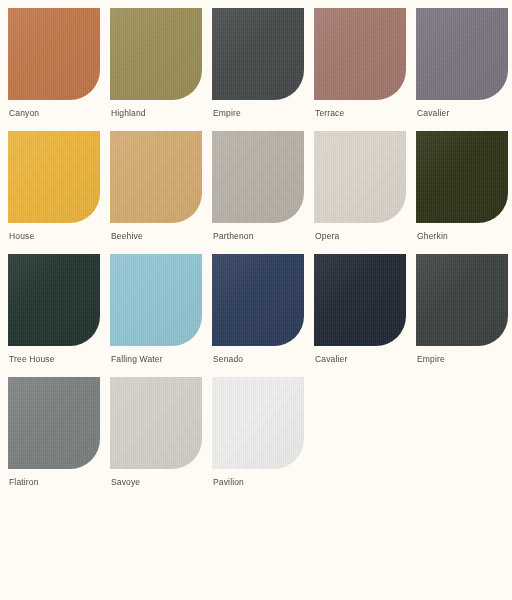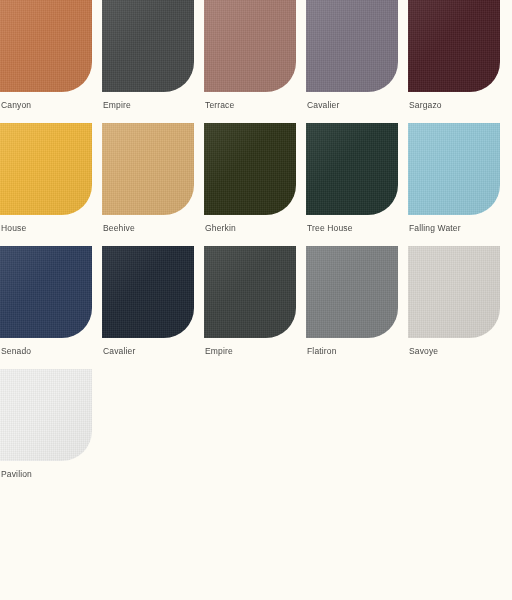--- a/index.html
+++ b/index.html
@@ -13,21 +13,21 @@
     background: #fdfbf4;
     font-family: "Liberation Sans", sans-serif;
     overflow: hidden;
   }
   #palette-sheet {
     position: relative;
     width: 512px;
     height: 460px;
     background: #fdfbf4;
     box-sizing: border-box;
-    padding: 0;
+    padding: 8px;
   }
   .swatch-grid {
     display: grid;
     grid-template-columns: repeat(5, 92px);
     grid-auto-rows: 123px;
     column-gap: 10px;
     row-gap: 0px;
     padding: 0;
     margin: 0;
   }
@@ -97,42 +97,50 @@
 </head>
 <body style="background: rgb(253, 251, 244);">
 
 <div id="palette-sheet" style="background: rgb(253, 251, 244);">
   <div class="swatch-grid">
       <div class="swatch-cell">
         <div class="swatch-chip" style="background-color: rgb(196, 119, 74);"></div>
         <div class="swatch-label">Canyon</div>
       </div>
       <div class="swatch-cell">
+        <div class="swatch-chip" style="background-color: rgb(156, 143, 88);"></div>
+        <div class="swatch-label">Highland</div>
+      </div>
+      <div class="swatch-cell">
         <div class="swatch-chip" style="background-color: rgb(71, 74, 74);"></div>
         <div class="swatch-label">Empire</div>
       </div>
       <div class="swatch-cell">
         <div class="swatch-chip" style="background-color: rgb(164, 121, 110);"></div>
         <div class="swatch-label">Terrace</div>
       </div>
       <div class="swatch-cell">
         <div class="swatch-chip" style="background-color: rgb(124, 116, 130);"></div>
         <div class="swatch-label">Cavalier</div>
       </div>
       <div class="swatch-cell">
-        <div class="swatch-chip" style="background-color: rgb(74, 31, 38);"></div>
-        <div class="swatch-label">Sargazo</div>
-      </div>
-      <div class="swatch-cell">
         <div class="swatch-chip" style="background-color: rgb(238, 182, 60);"></div>
         <div class="swatch-label">House</div>
       </div>
       <div class="swatch-cell">
         <div class="swatch-chip" style="background-color: rgb(215, 173, 114);"></div>
         <div class="swatch-label">Beehive</div>
+      </div>
+      <div class="swatch-cell">
+        <div class="swatch-chip" style="background-color: rgb(186, 179, 168);"></div>
+        <div class="swatch-label">Parthenon</div>
+      </div>
+      <div class="swatch-cell">
+        <div class="swatch-chip" style="background-color: rgb(222, 215, 205);"></div>
+        <div class="swatch-label">Opera</div>
       </div>
       <div class="swatch-cell">
         <div class="swatch-chip" style="background-color: rgb(46, 51, 24);"></div>
         <div class="swatch-label">Gherkin</div>
       </div>
       <div class="swatch-cell">
         <div class="swatch-chip" style="background-color: rgb(34, 53, 47);"></div>
         <div class="swatch-label">Tree House</div>
       </div>
       <div class="swatch-cell">

